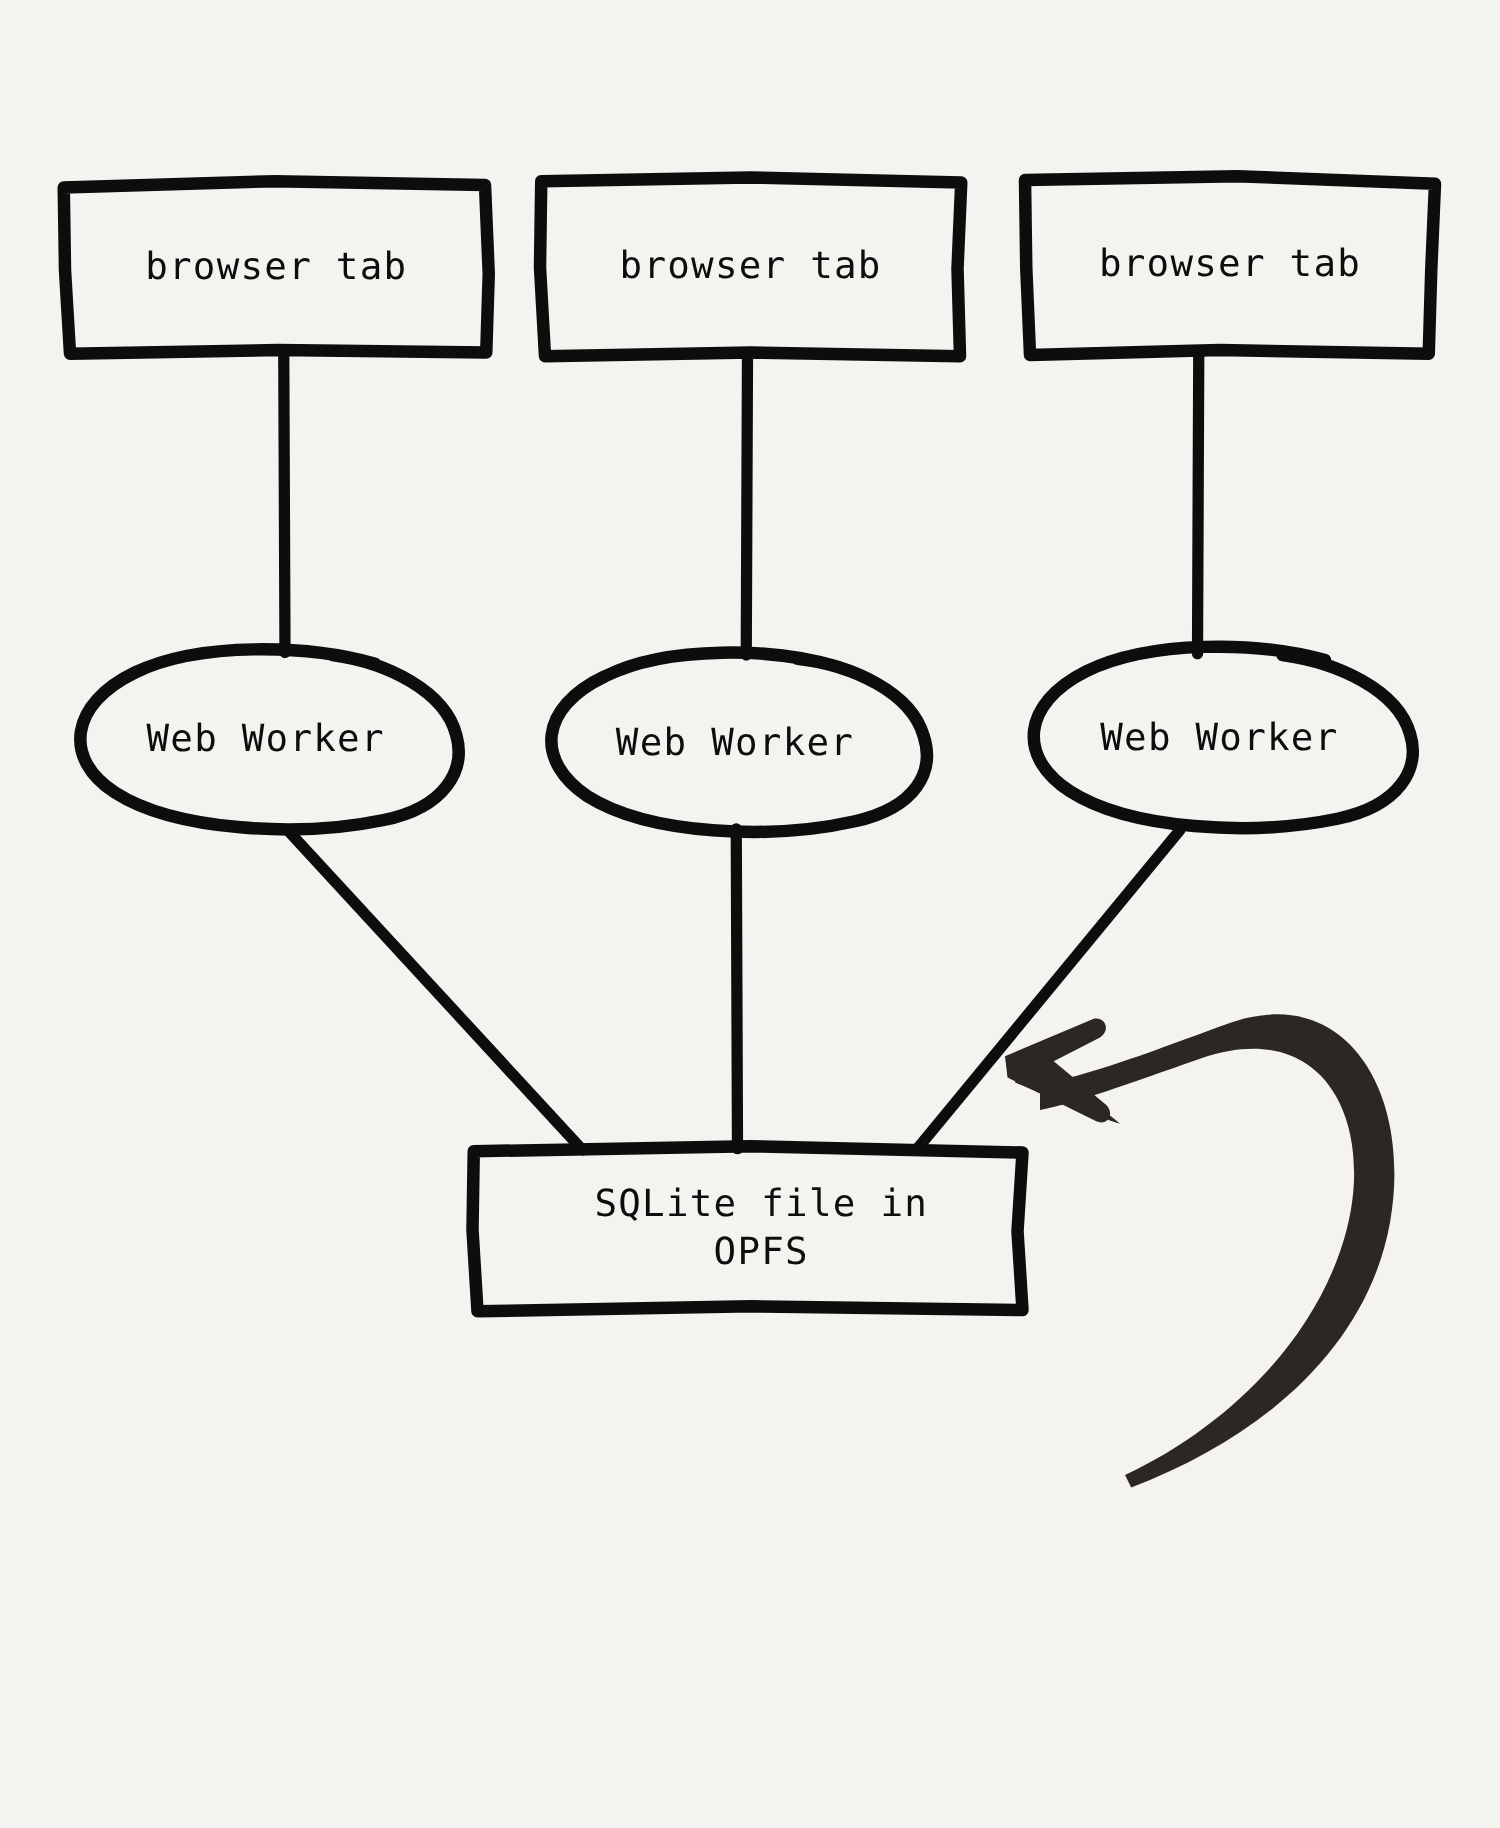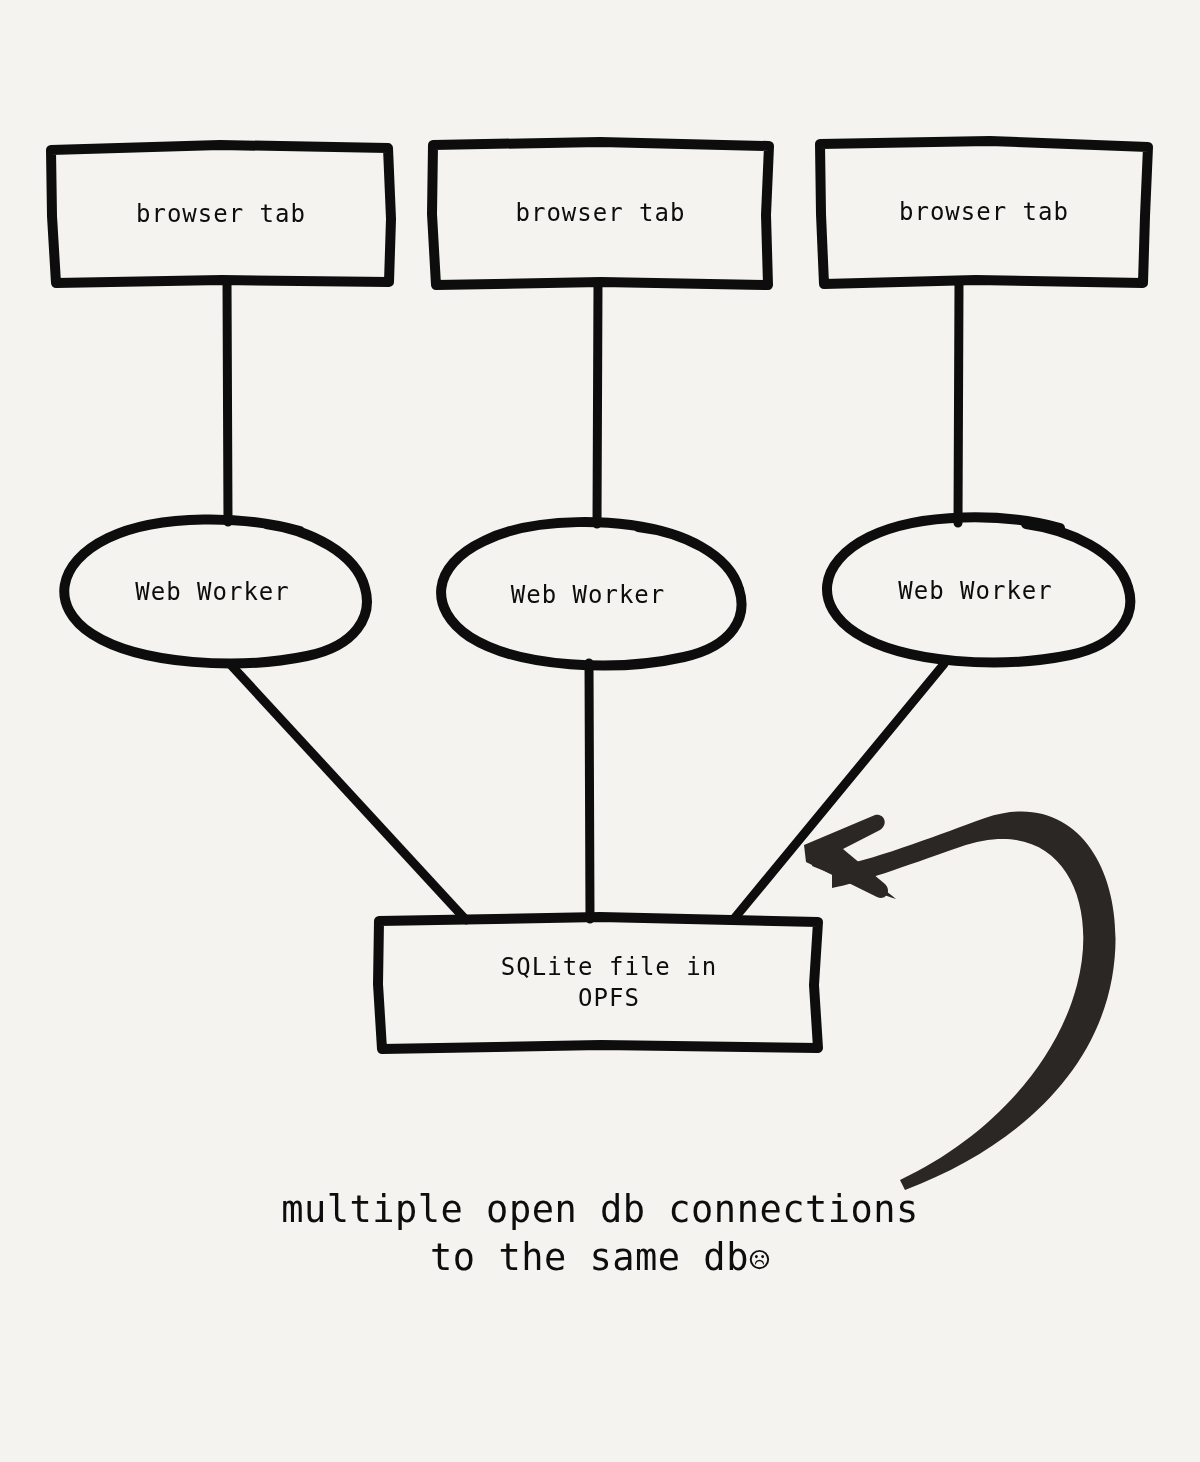--- a/index.html
+++ b/index.html
@@ -27,21 +27,21 @@
     height: 1462px;
   }
   .node-label {
     position: absolute;
     display: flex;
     align-items: center;
     justify-content: center;
     text-align: center;
     color: #0d0d0d;
     font-family: "DejaVu Sans Mono", "Liberation Mono", monospace;
-    font-size: 24px;
+    font-size: 30px;
     letter-spacing: 1px;
     line-height: 1.28;
     pointer-events: none;
     white-space: pre-line;
   }
   .caption {
     position: absolute;
     left: 0;
     top: 1186px;
     width: 1200px;
@@ -145,16 +145,14 @@
   <div class="node-label" style="left:432px; top:142px;  width:337px; height:143px;">browser tab</div>
   <div class="node-label" style="left:820px; top:141px;  width:328px; height:143px;">browser tab</div>
 
   <div class="node-label" style="left:55px;  top:520px; width:315px; height:144px;">Web Worker</div>
   <div class="node-label" style="left:428px; top:522px; width:320px; height:146px;">Web Worker</div>
   <div class="node-label" style="left:814px; top:518px; width:323px; height:146px;">Web Worker</div>
 
   <div class="node-label" style="left:389px; top:917px; width:440px; height:132px;">SQLite file in
 OPFS</div>
 
-  <div class="caption"><span>multiple open db connections</span>
-<span>to the same db</span><span class="emoji">☹</span></div>
 
 </div>
 
 </body></html>

